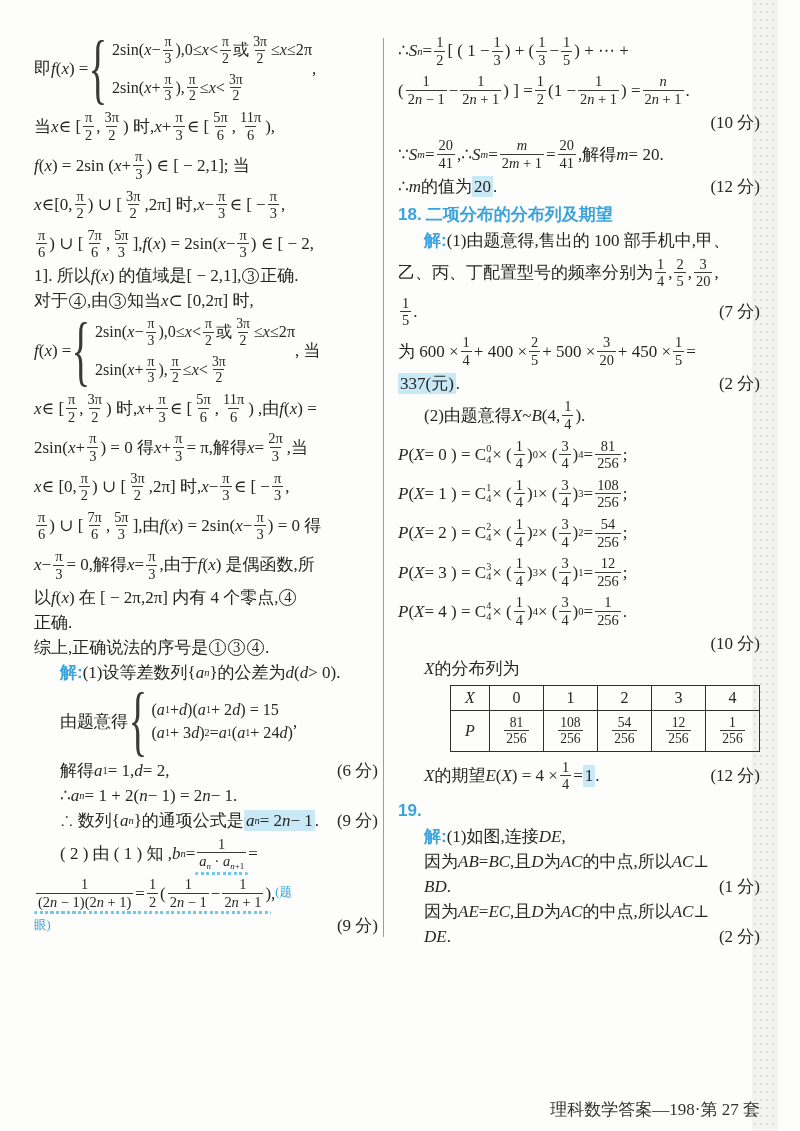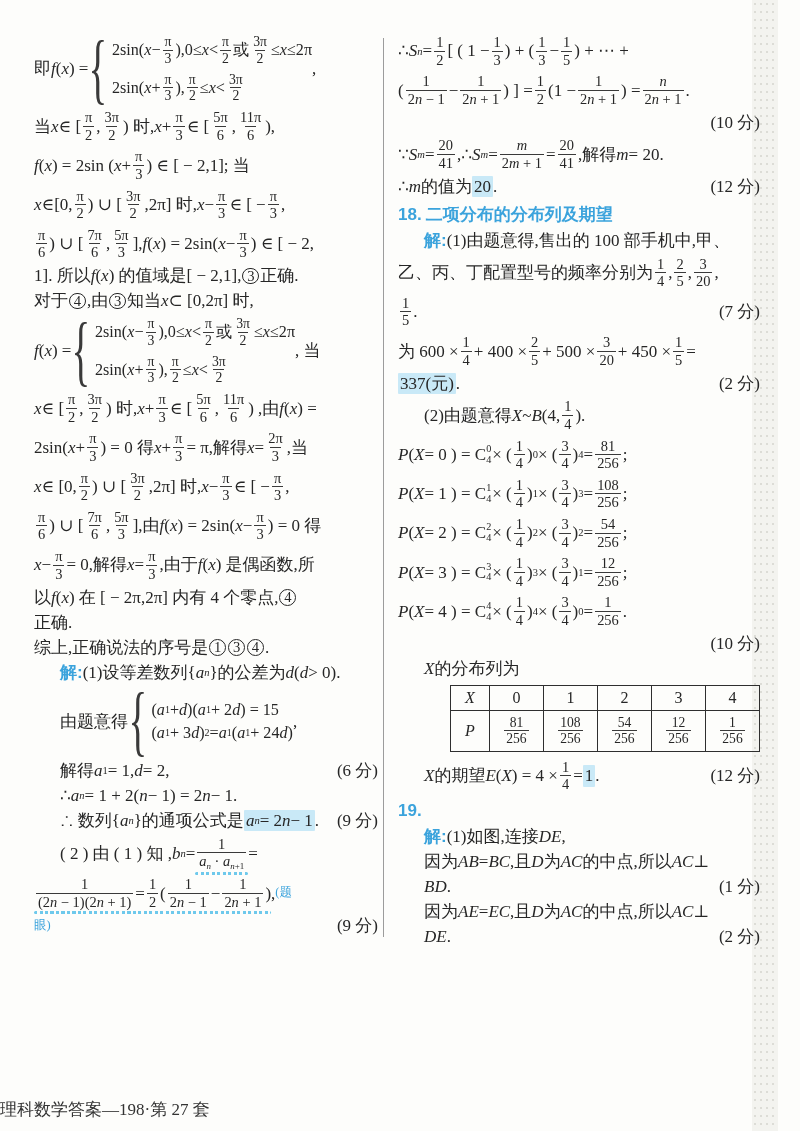--- a/index.html
+++ b/index.html
@@ -105,21 +105,21 @@
     border-collapse:collapse;margin:5px 0 6px 52px;
   }
   .dist td{
     border:1px solid #2f2f2f;text-align:center;
     padding:3px 0;font-size:16px;
   }
   .dist td.lab{width:46px;}
   .dist td.val{width:60px;}
   .footer{
     position:absolute;bottom:10px;left:0;width:760px;
-    text-align:left;font-size:17px;color:#333;
+    text-align:right;font-size:17px;color:#333;
   }
 </style>
 </head>
 <body>
 
 <div class="page">
   <div class="scan-edge"></div>
   <div class="cols">
     <div class="col col-left" id="col-left">
         <div class="line">

